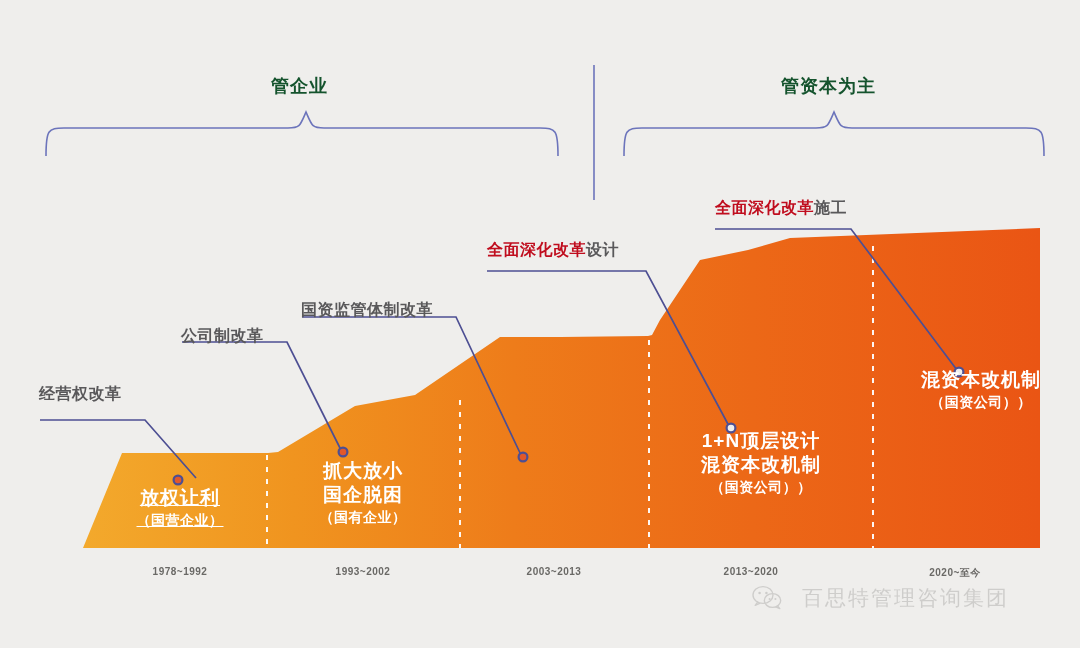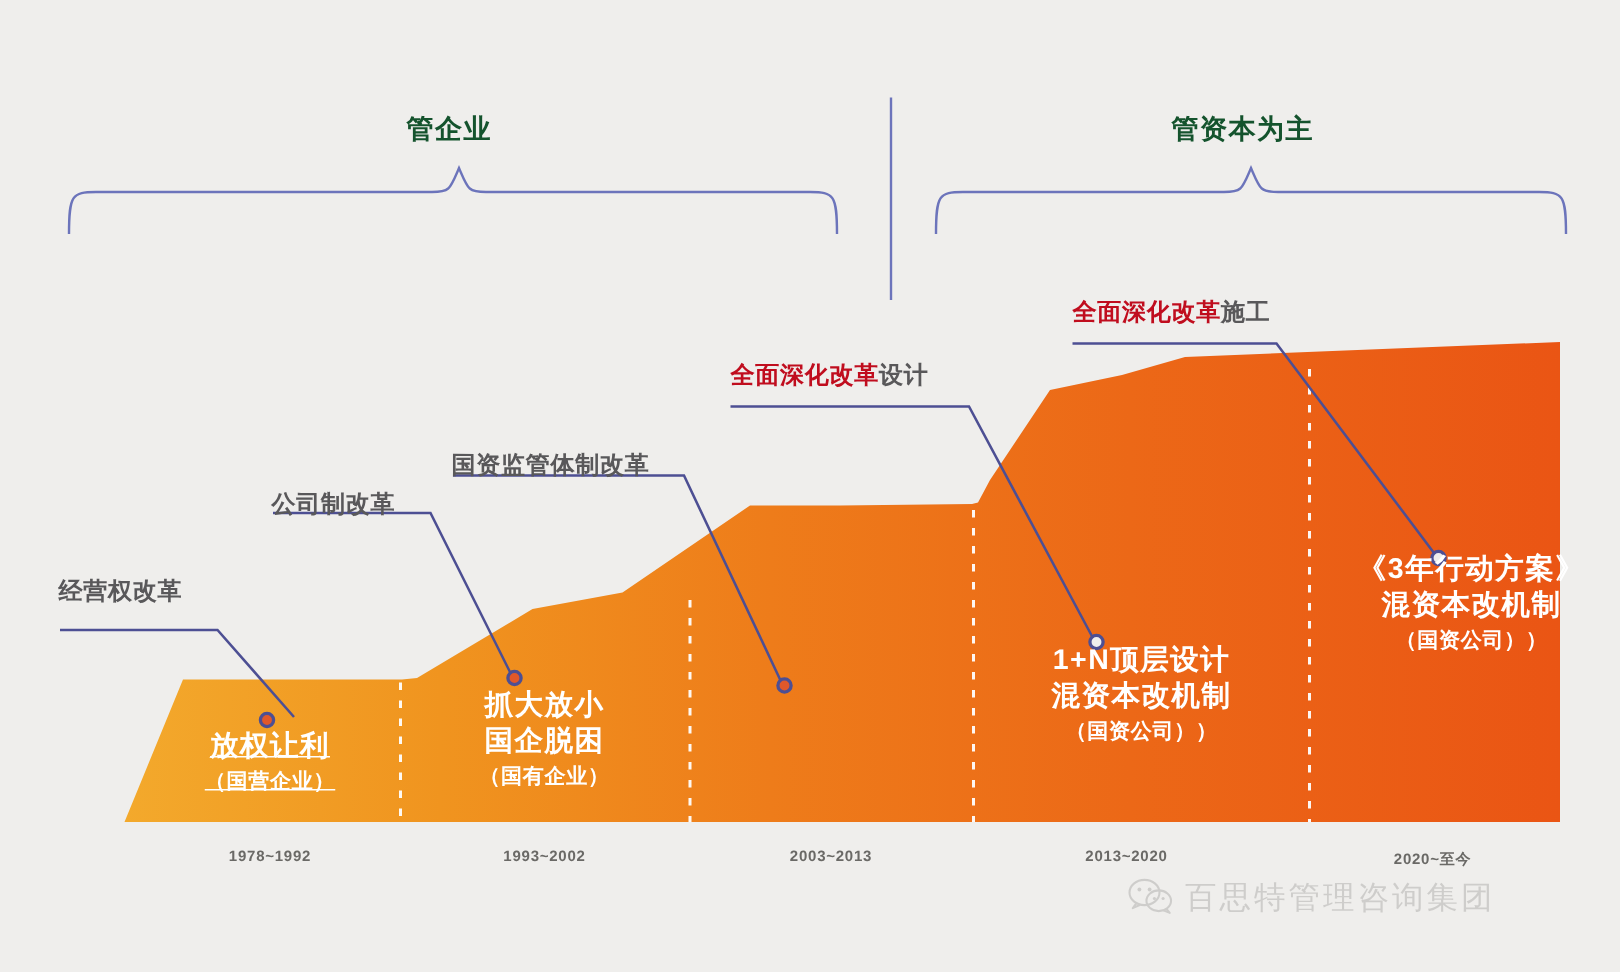--- a/index.html
+++ b/index.html
@@ -39,21 +39,21 @@
   
   .year{
     position:absolute;text-align:center;
     font-size:10px;font-weight:bold;color:#6a6966;
     letter-spacing:.5px;white-space:nowrap;
   }
 
   
   #watermark{
     position:absolute;left:752px;top:584px;
-    display:flex;align-items:center;gap:8px;
+    display:flex;align-items:center;gap:20px;
     opacity:.38;
   }
   #watermark .wm-text{
     font-size:21px;color:#9b9a98;letter-spacing:2px;white-space:nowrap;
     font-family:"DejaVu Sans",sans-serif;
   }
 </style>
 </head>
 <body>
 
@@ -168,21 +168,20 @@
   </div>
 
 
   <div class="seg-label" style="left:666px;top:429px;width:190px;">
     <div class="t1">1+N顶层设计</div>
     <div class="t1">混资本改机制</div>
     <div class="t2">（国资公司））</div>
   </div>
 
   <div class="seg-label" style="left:883px;top:368px;width:196px;">
-    <div class="t1">《3年行动方案》</div>
     <div class="t1">混资本改机制</div>
     <div class="t2">（国资公司））</div>
   </div>
 
   <div class="year" style="left:110px;top:566px;width:140px;">1978~1992</div>
   <div class="year" style="left:293px;top:566px;width:140px;">1993~2002</div>
   <div class="year" style="left:484px;top:566px;width:140px;">2003~2013</div>
   <div class="year" style="left:681px;top:566px;width:140px;">2013~2020</div>
   <div class="year" style="left:885px;top:566px;width:140px;">2020~至今</div>
 

